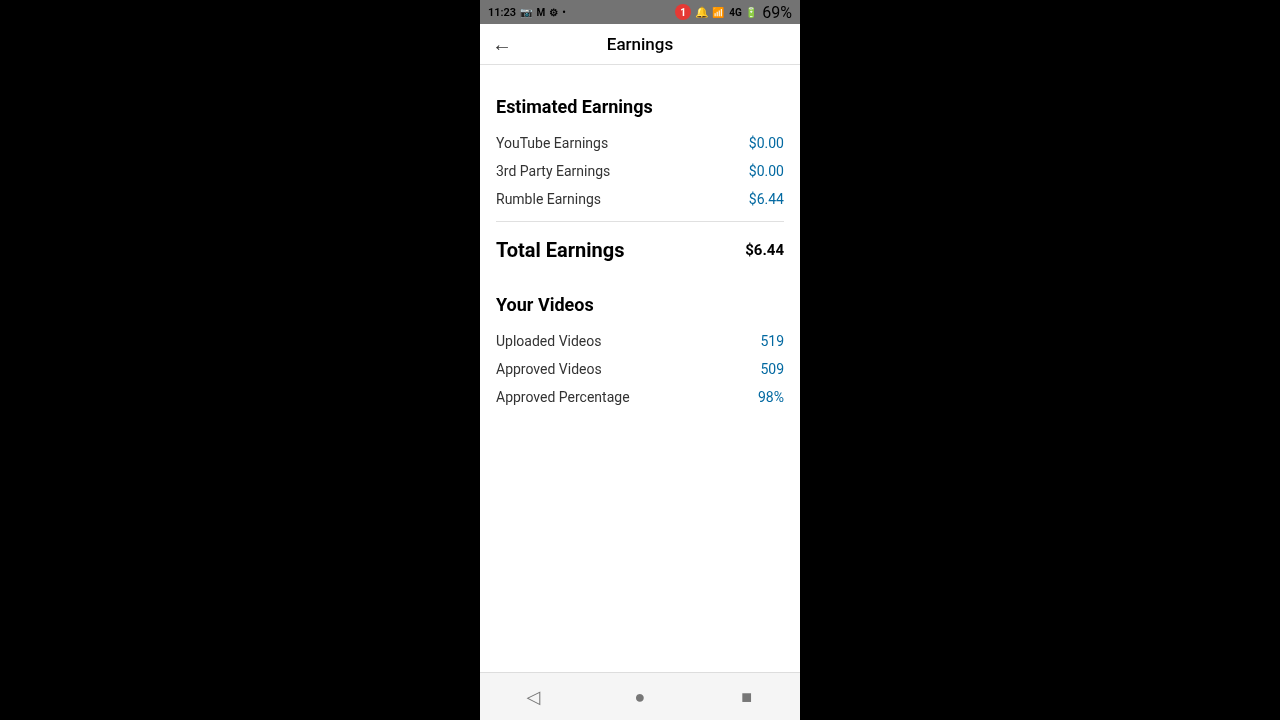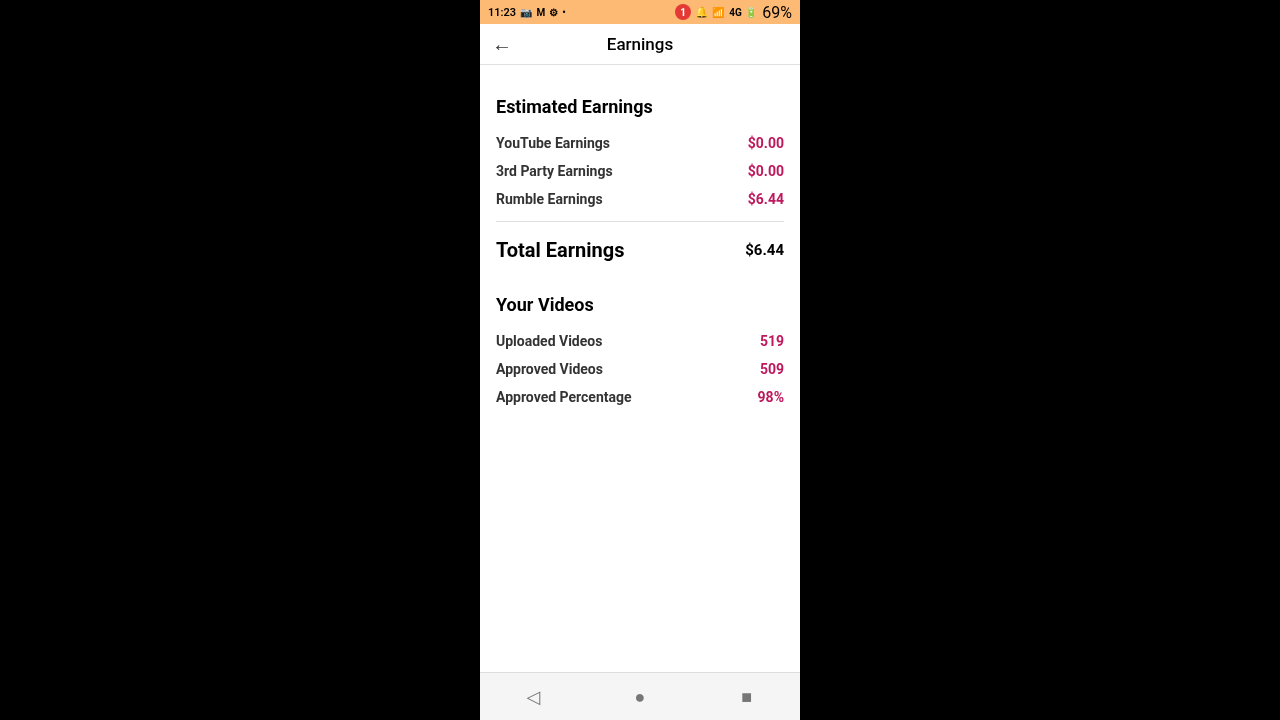--- a/index.html
+++ b/index.html
@@ -29,21 +29,21 @@
       background: #fff;
       display: flex;
       flex-direction: column;
       flex-shrink: 0;
       height: 720px;
       overflow: hidden;
     }
 
     
     .status-bar {
-      background: #fdba74;
+      background: #737373;
       display: flex;
       justify-content: space-between;
       align-items: center;
       padding: 4px 8px;
       height: 24px;
     }
 
     .status-bar-left {
       display: flex;
       align-items: center;
@@ -116,31 +116,30 @@
     }
 
     .earnings-list {
       margin-bottom: 20px;
     }
 
     .earnings-row {
       display: flex;
       justify-content: space-between;
       padding: 6px 0;
-      font-weight: bold;
     }
 
     .earnings-row .label {
       font-size: 14px;
       color: #333;
     }
 
     .earnings-row .value {
       font-size: 14px;
-      color: #be185d;
+      color: #0369a1;
     }
 
     .divider {
       height: 1px;
       background: #e0e0e0;
       margin: 8px 0;
     }
 
     .total-row {
       display: flex;

